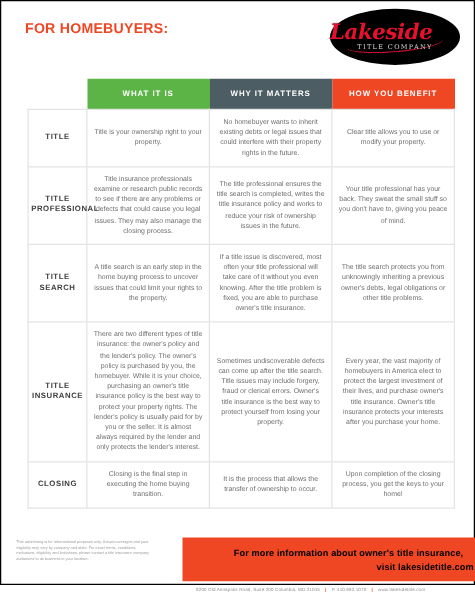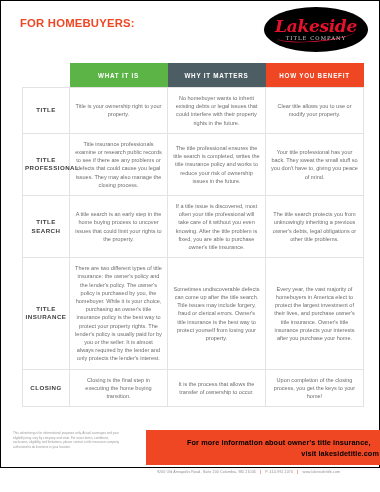--- a/index.html
+++ b/index.html
@@ -66,21 +66,20 @@
     height: 14px;
     border-bottom: 1.4px solid #c8102e;
     border-radius: 0 0 60% 40%;
     transform: rotate(-3deg);
   }
   .logo-word {
     position: absolute;
     left: 0;
     top: 9px;
     width: 104px;
-    text-align: center;
     color: #e8112d;
     font-family: "DejaVu Serif", serif;
     font-style: italic;
     font-weight: bold;
     font-size: 17px;
     letter-spacing: -0.3px;
     text-shadow: 0 0 1px #000;
   }
   .logo-sub {
     position: absolute;

